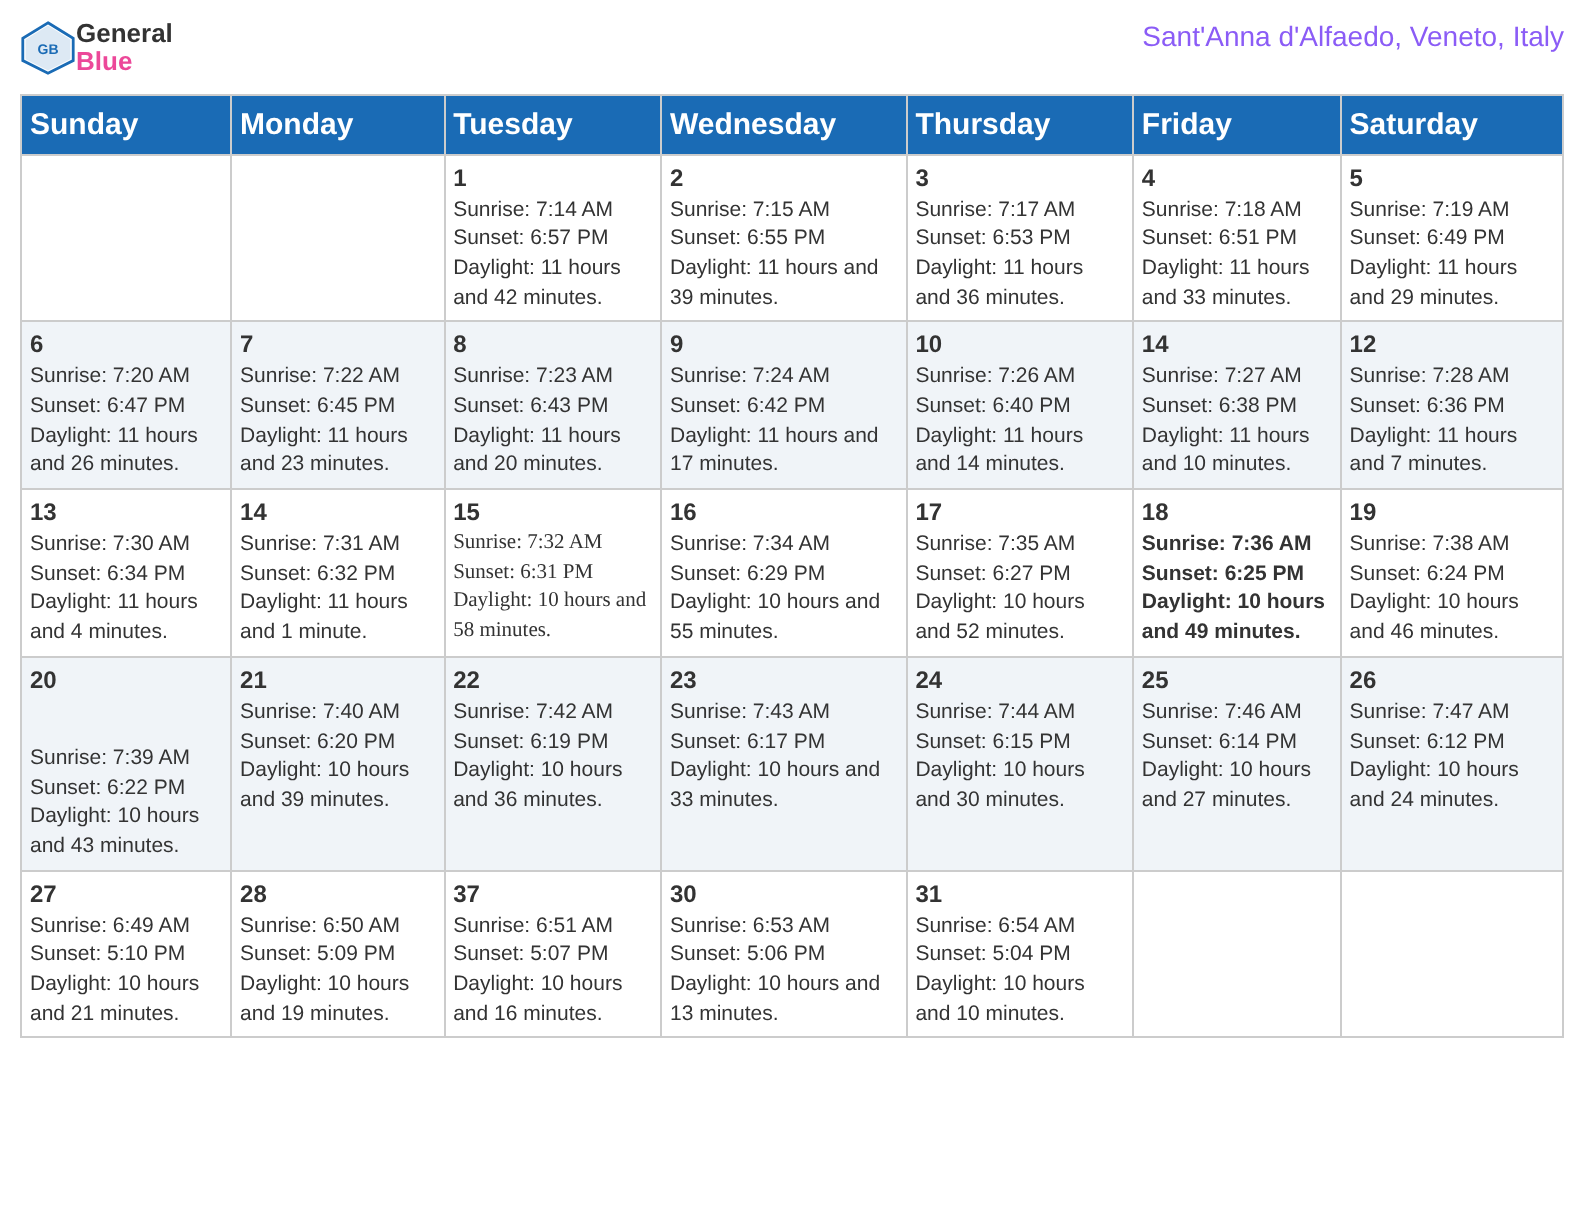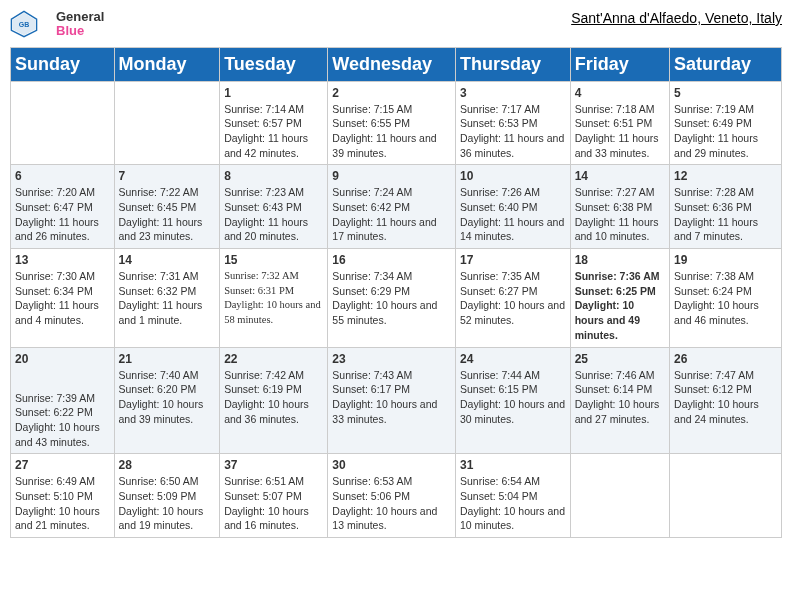--- a/index.html
+++ b/index.html
@@ -12,21 +12,21 @@
     }
     .header {
       display: flex;
       justify-content: space-between;
       align-items: flex-start;
       margin-bottom: 8px;
     }
     .logo {
       display: flex;
       align-items: center;
-      gap: 18px;
+      gap: 0;
     }
     .logo-text {
       display: flex;
       flex-direction: column;
       font-size: 13px;
       font-weight: bold;
       line-height: 1.1;
     }
     .logo-text .general { color: #333; }
     .logo-text .blue { color: #ec4899; }
@@ -37,35 +37,34 @@
     .title-block {
       text-align: right;
     }
     .month-title {
       font-size: 32px;
       font-weight: normal;
       color: #333;
     }
     .location-title {
       font-size: 14px;
-      color: #000000;
-      text-decoration: underline;
+      color: #8b5cf6;
     }
     table {
       width: 100%;
       border-collapse: collapse;
       font-size: 11px;
     }
     thead tr th {
       background-color: #1a6bb5;
       color: #fff;
       padding: 6px 4px;
       text-align: left;
       font-weight: bold;
-      font-size: 18px;
+      font-size: 15px;
       border: 1px solid #ccc;
     }
     tbody tr td {
       border: 1px solid #ccc;
       vertical-align: top;
       padding: 4px;
       height: 80px;
       color: #333;
     }
     tbody tr:nth-child(even) td {

